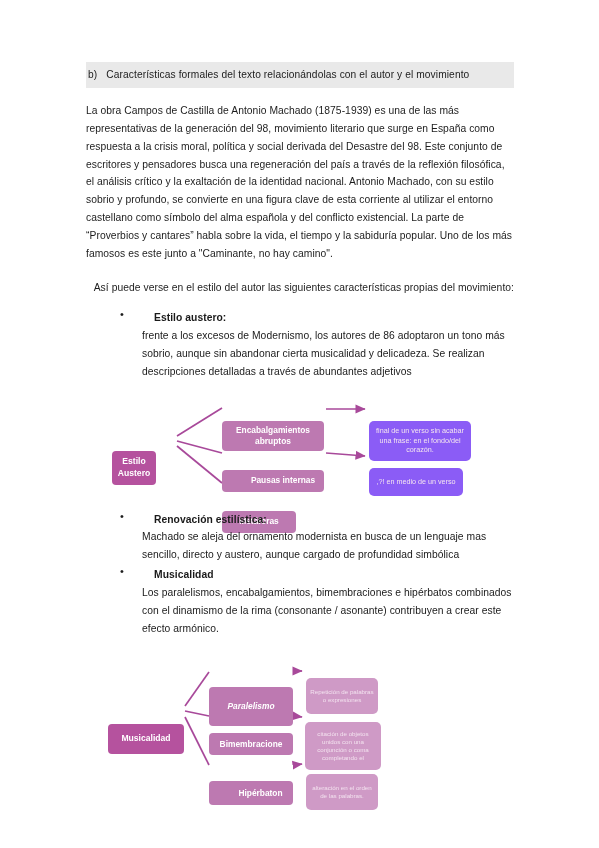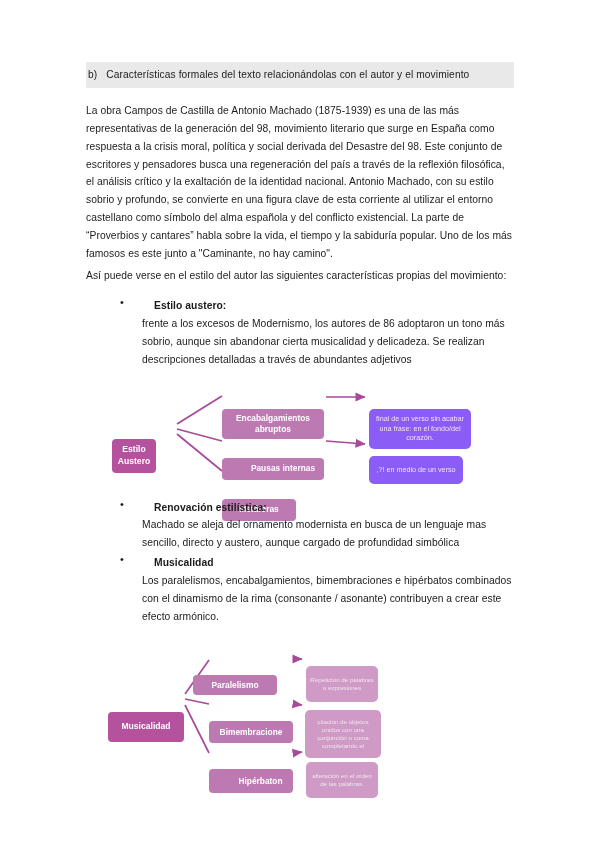--- a/index.html
+++ b/index.html
@@ -40,21 +40,21 @@
 
   
   p.body {
     font-size: 10.3px;
     line-height: 1.74;
     margin: 14px 0 0 0;
     text-align: left;
     color: #1c1c1c;
     letter-spacing: 0.005em;
   }
-  p.body.tight { margin-top: 4px; }
+  p.body.tight { margin-top: 16px; text-align: right; }
 
   ul.bul {
     list-style: none;
     margin: 12px 0 0 0;
     padding: 0;
   }
   ul.bul li {
     position: relative;
     padding-left: 56px;
     margin-bottom: 2px;
@@ -134,21 +134,21 @@
   #d1-root   { left: 26px;  top: 32px;  width: 44px;  height: 34px; }
   #d1-mid-1  { left: 136px; top: 2px;   width: 102px; height: 30px; }
   #d1-mid-2  { left: 136px; top: 51px;  width: 102px; height: 22px; padding-left: 24px; }
   #d1-mid-3  { left: 136px; top: 92px;  width: 74px;  height: 22px; }
   #d1-leaf-1 { left: 283px; top: 2px;   width: 102px; height: 40px; }
   #d1-leaf-2 { left: 283px; top: 49px;  width: 94px;  height: 28px; }
 
   
   #diagram-musicalidad { height: 136px; width: 428px; }
   #d2-root   { left: 22px;  top: 48px;  width: 76px;  height: 30px; }
-  #d2-mid-1  { left: 107px; top: 11px;  width: 84px;  height: 20px; }
+  #d2-mid-1  { left: 123px; top: 11px;  width: 84px;  height: 39px; font-style: italic; }
   #d2-mid-2  { left: 123px; top: 57px;  width: 84px;  height: 22px; }
   #d2-mid-3  { left: 123px; top: 105px; width: 84px;  height: 24px; padding-left: 23px; }
   #d2-leaf-1 { left: 220px; top: 2px;   width: 72px;  height: 36px; }
   #d2-leaf-2 { left: 219px; top: 46px;  width: 76px;  height: 48px; }
   #d2-leaf-3 { left: 220px; top: 98px;  width: 72px;  height: 36px; }
 </style>
 </head>
 <body>
 
 <div class="page">

